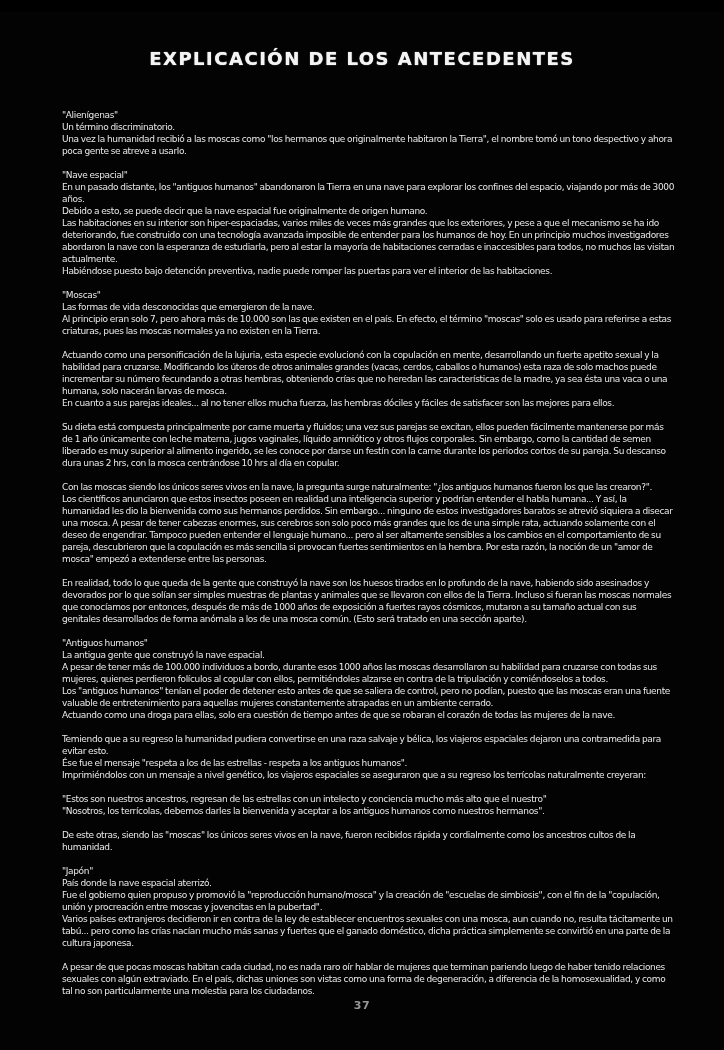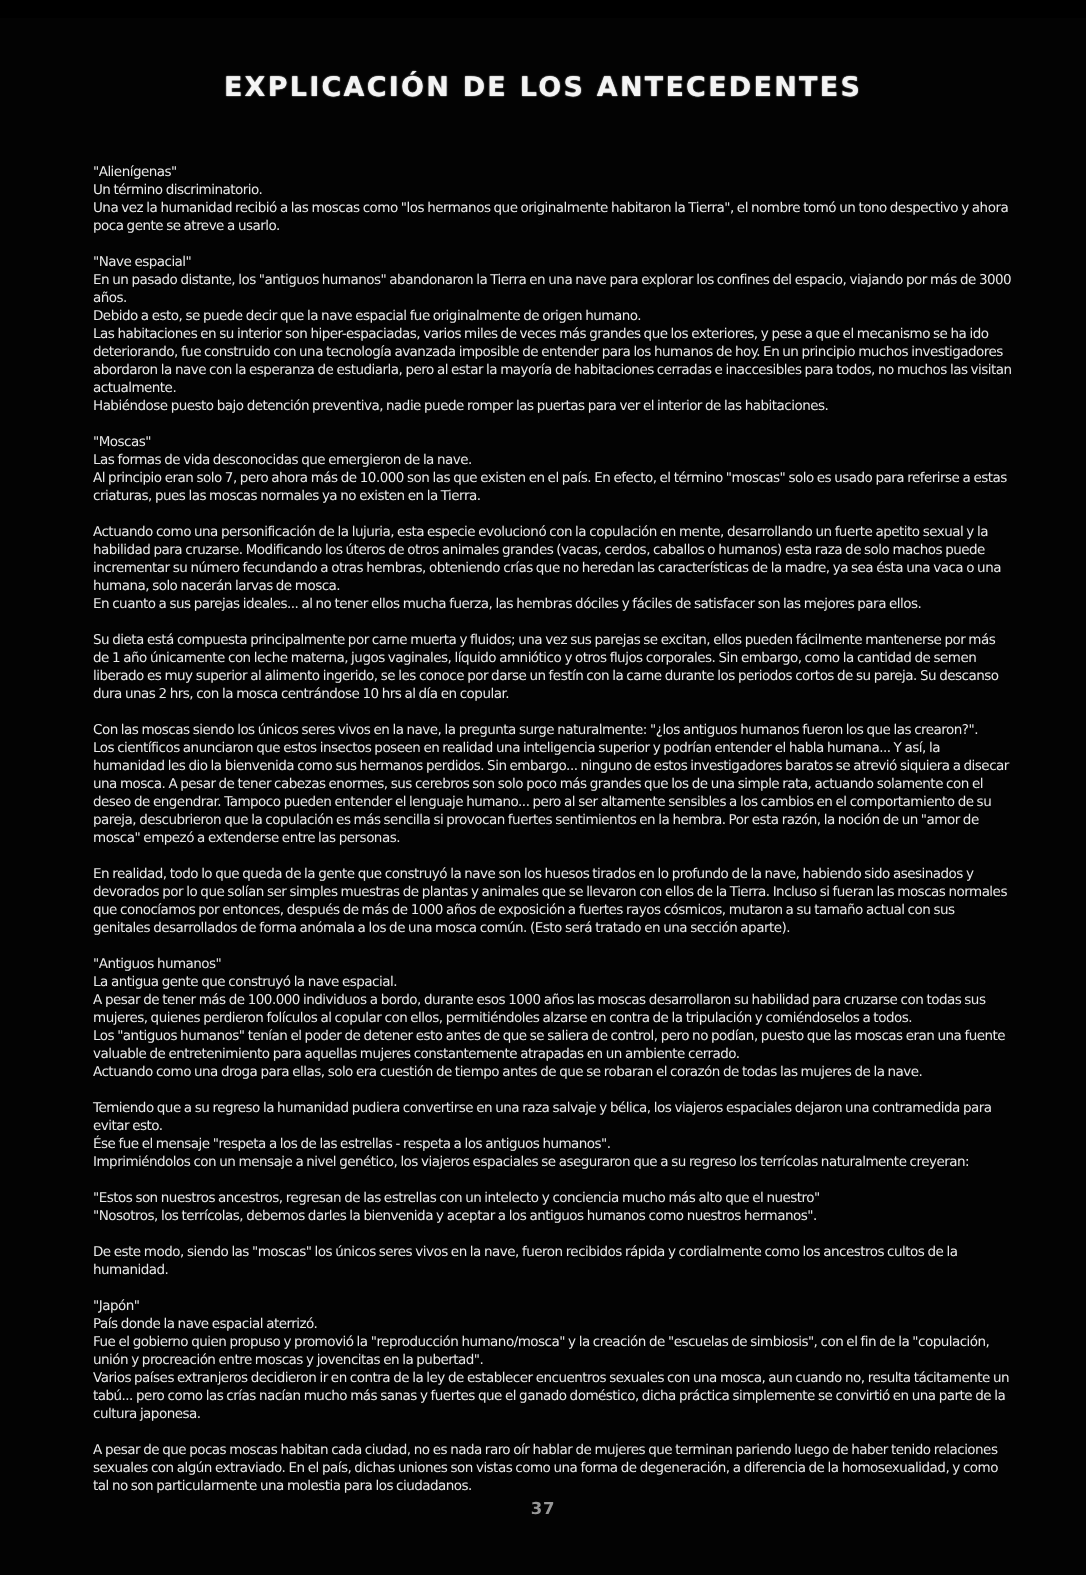--- a/index.html
+++ b/index.html
@@ -85,21 +85,21 @@
     <div class="block">"Antiguos humanos"
 La antigua gente que construyó la nave espacial.
 A pesar de tener más de 100.000 individuos a bordo, durante esos 1000 años las moscas desarrollaron su habilidad para cruzarse con todas sus mujeres, quienes perdieron folículos al copular con ellos, permitiéndoles alzarse en contra de la tripulación y comiéndoselos a todos.
 Los "antiguos humanos" tenían el poder de detener esto antes de que se saliera de control, pero no podían, puesto que las moscas eran una fuente valuable de entretenimiento para aquellas mujeres constantemente atrapadas en un ambiente cerrado.
 Actuando como una droga para ellas, solo era cuestión de tiempo antes de que se robaran el corazón de todas las mujeres de la nave.</div>
     <div class="block">Temiendo que a su regreso la humanidad pudiera convertirse en una raza salvaje y bélica, los viajeros espaciales dejaron una contramedida para evitar esto.
 Ése fue el mensaje "respeta a los de las estrellas - respeta a los antiguos humanos".
 Imprimiéndolos con un mensaje a nivel genético, los viajeros espaciales se aseguraron que a su regreso los terrícolas naturalmente creyeran:</div>
     <div class="block">"Estos son nuestros ancestros, regresan de las estrellas con un intelecto y conciencia mucho más alto que el nuestro"
 "Nosotros, los terrícolas, debemos darles la bienvenida y aceptar a los antiguos humanos como nuestros hermanos".</div>
-    <div class="block">De este modo, siendo las "moscas" los únicos seres vivos en la nave, fueron recibidos rápida y cordialmente como los ancestros cultos de la humanidad.</div>
+    <div class="block">De este otras, siendo las "moscas" los únicos seres vivos en la nave, fueron recibidos rápida y cordialmente como los ancestros cultos de la humanidad.</div>
     <div class="block">"Japón"
 País donde la nave espacial aterrizó.
 Fue el gobierno quien propuso y promovió la "reproducción humano/mosca" y la creación de "escuelas de simbiosis", con el fin de la "copulación, unión y procreación entre moscas y jovencitas en la pubertad".
 Varios países extranjeros decidieron ir en contra de la ley de establecer encuentros sexuales con una mosca, aun cuando no, resulta tácitamente un tabú... pero como las crías nacían mucho más sanas y fuertes que el ganado doméstico, dicha práctica simplemente se convirtió en una parte de la cultura japonesa.</div>
     <div class="block">A pesar de que pocas moscas habitan cada ciudad, no es nada raro oír hablar de mujeres que terminan pariendo luego de haber tenido relaciones sexuales con algún extraviado. En el país, dichas uniones son vistas como una forma de degeneración, a diferencia de la homosexualidad, y como tal no son particularmente una molestia para los ciudadanos.</div>
   </div>
 
   <div class="pagenum">37</div>
 
 </div>

